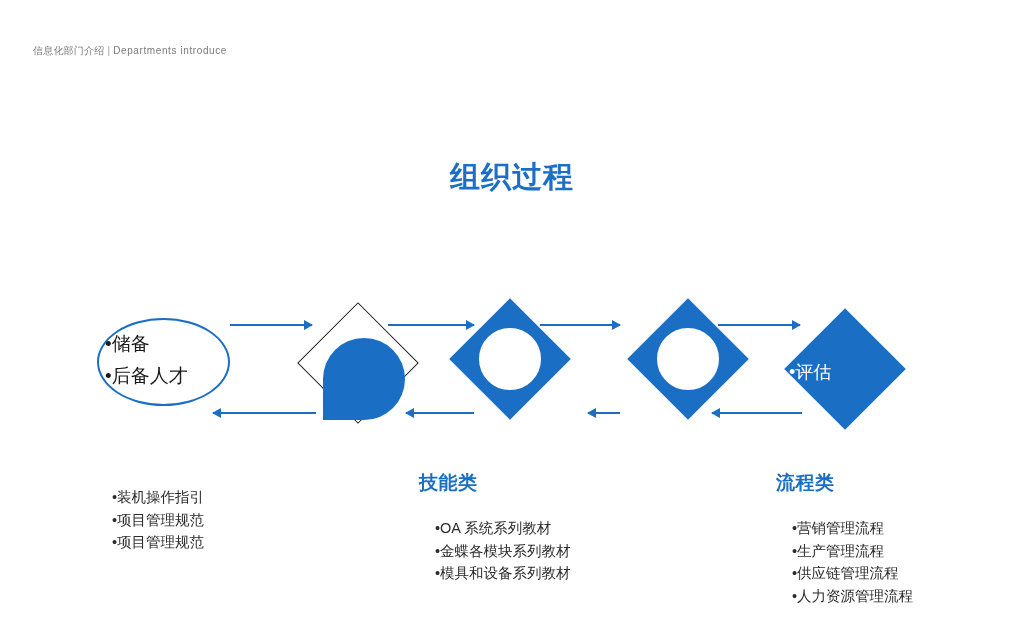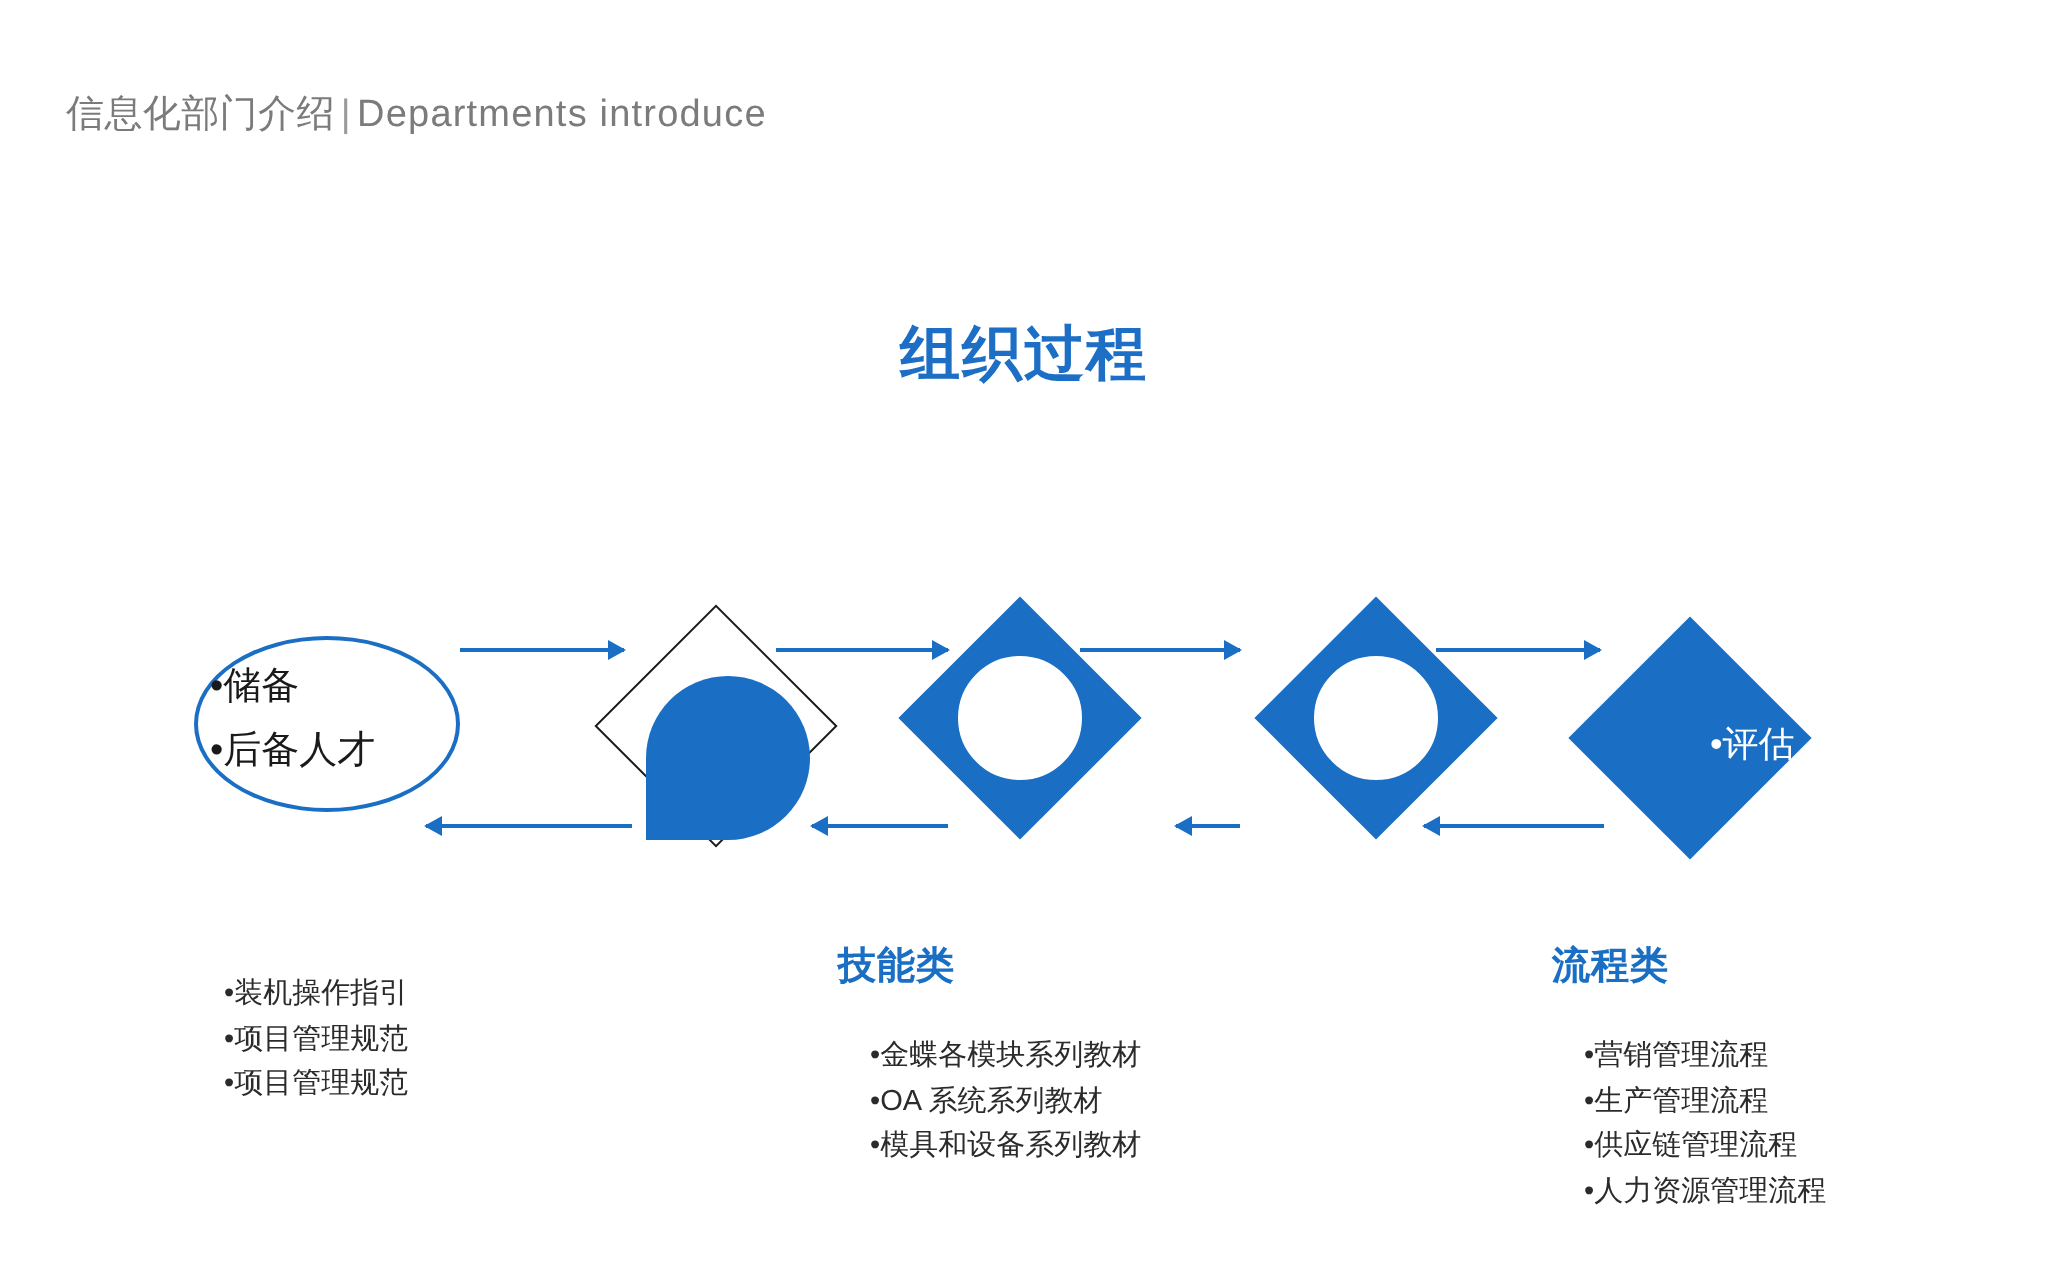--- a/index.html
+++ b/index.html
@@ -19,21 +19,21 @@
     position: relative;
     width: 1024px;
     height: 640px;
   }
 
   
   .header {
     position: absolute;
     left: 33px;
     top: 44px;
-    font-size: 19px;
+    font-size: 10px;
     color: #7b7b7b;
     letter-spacing: 0.2px;
     white-space: nowrap;
   }
   .header .sep {
     margin: 0 3px;
     color: #9a9a9a;
   }
   .header .en {
     letter-spacing: 0.6px;
@@ -237,21 +237,21 @@
       <div class="diamond filled"></div>
       <div class="circle-hole"></div>
     </div>
 
     <div class="dgroup" style="left:627px; top:8px;">
       <div class="diamond filled"></div>
       <div class="circle-hole"></div>
     </div>
 
     <div class="diamond-eval" style="left:802px; top:36px;"></div>
-    <div class="eval-text" style="left:855px; top:70px;">•评估</div>
+    <div class="eval-text" style="left:789px; top:70px;">•评估</div>
 
     <div class="arrow" style="left:230px; top:34px; width:82px;"></div>
     <div class="arrow" style="left:388px; top:34px; width:86px;"></div>
     <div class="arrow" style="left:540px; top:34px; width:80px;"></div>
     <div class="arrow" style="left:718px; top:34px; width:82px;"></div>
 
     <div class="arrow left" style="left:213px; top:122px; width:103px;"></div>
     <div class="arrow left" style="left:406px; top:122px; width:68px;"></div>
     <div class="arrow left" style="left:588px; top:122px; width:32px;"></div>
     <div class="arrow left" style="left:712px; top:122px; width:90px;"></div>
@@ -263,22 +263,22 @@
       <ul>
         <li>•装机操作指引</li>
         <li>•项目管理规范</li>
         <li>•项目管理规范</li>
       </ul>
     </div>
 
     <div class="col" style="left:419px; width:280px;">
       <div class="col-h">技能类</div>
       <ul>
+        <li>•OA 系统系列教材</li>
         <li>•金蝶各模块系列教材</li>
-        <li>•OA 系统系列教材</li>
         <li>•模具和设备系列教材</li>
       </ul>
     </div>
 
     <div class="col" style="left:776px; width:260px;">
       <div class="col-h">流程类</div>
       <ul>
         <li>•营销管理流程</li>
         <li>•生产管理流程</li>
         <li>•供应链管理流程</li>

